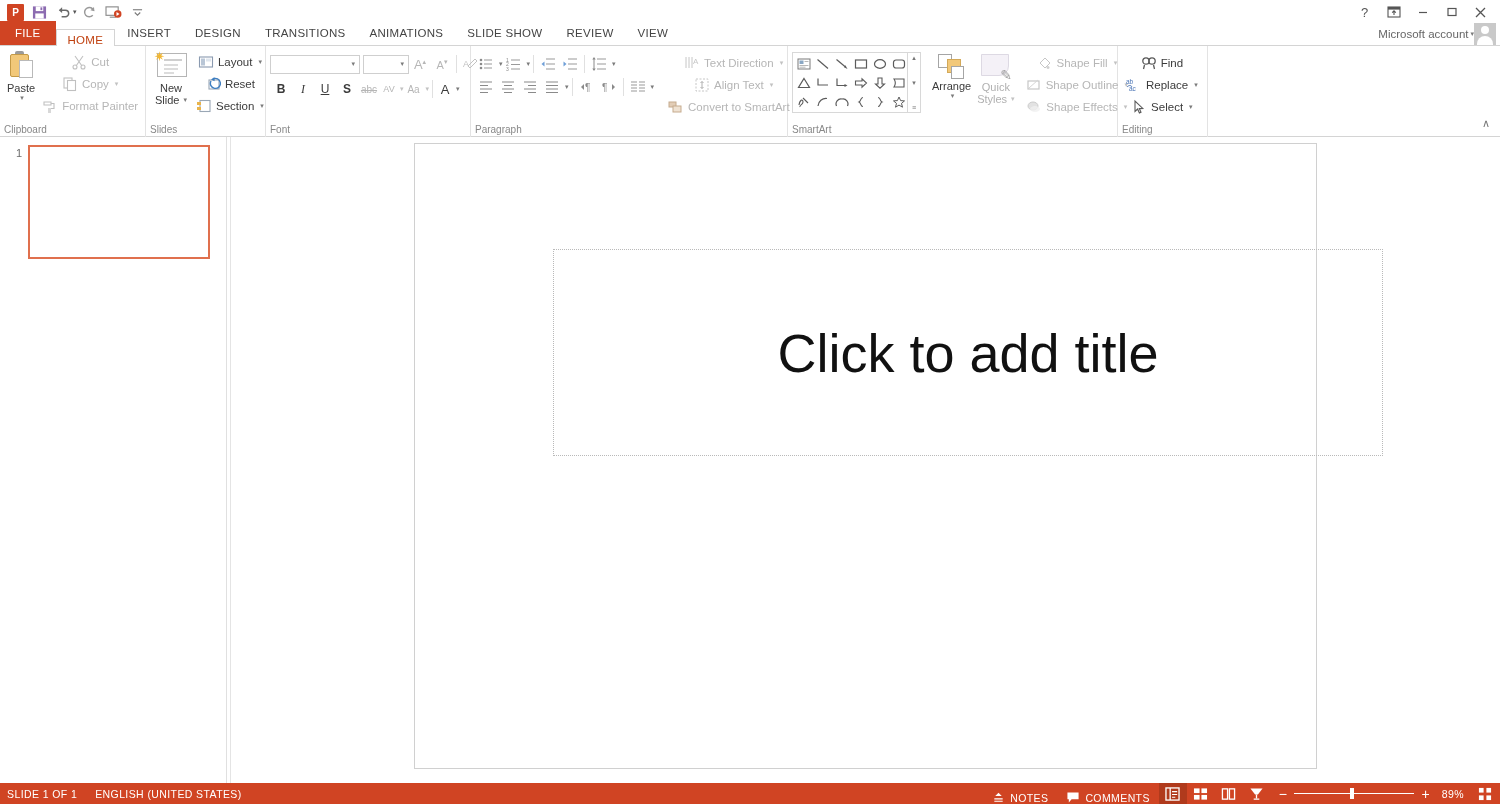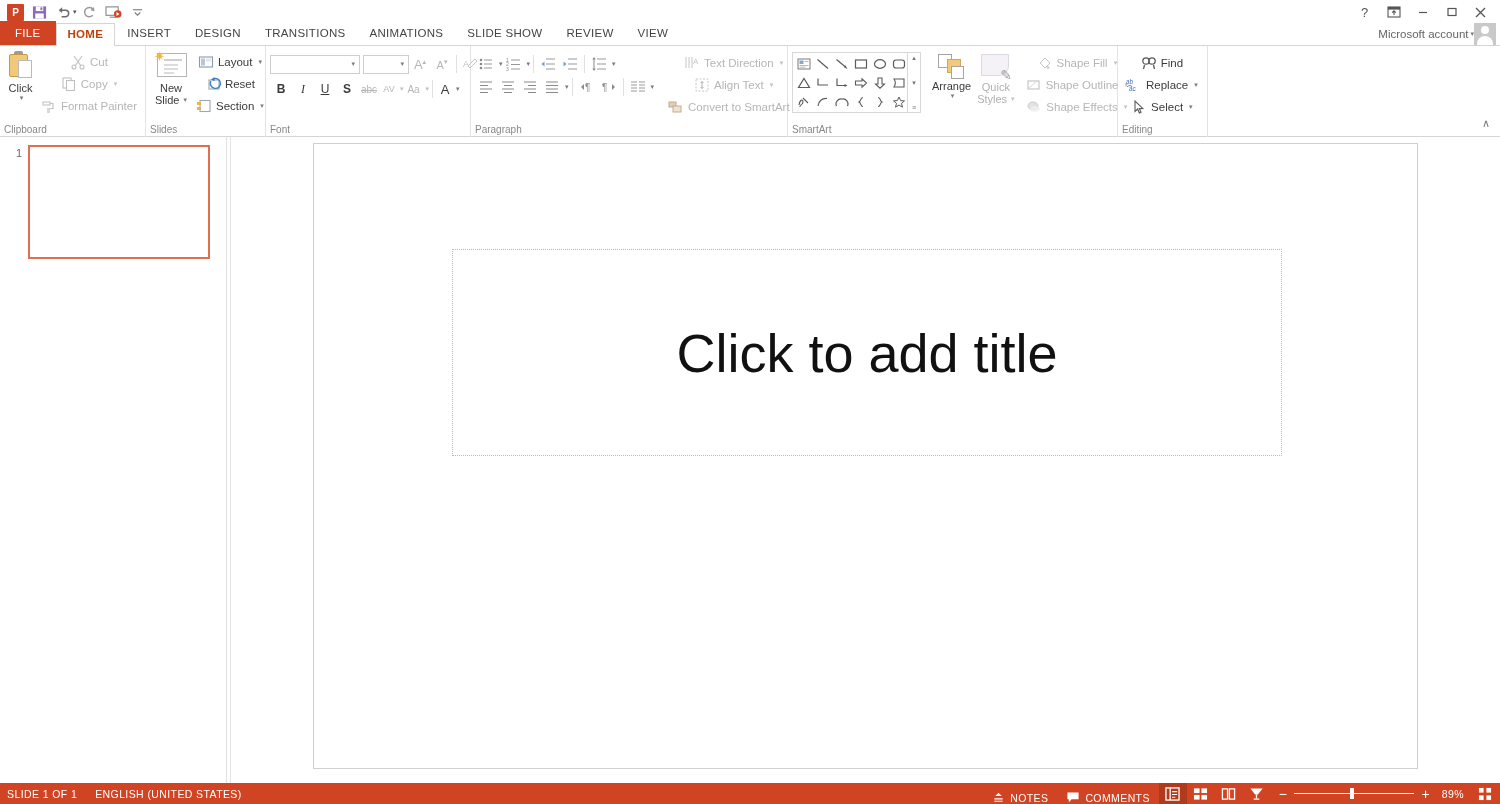--- a/index.html
+++ b/index.html
@@ -52,21 +52,21 @@
     font-size: 11.5px; color: #444; padding: 3px 11px 4px 11px;
     letter-spacing: .3px; cursor: default; line-height: 15px;
     border: 1px solid transparent; border-bottom: none;
   }
   .tab.file {
     background: #d04423; color: #fff; padding: 4px 14px 4px 14px;
     font-weight: normal;
   }
   .tab.active {
     color: #c0400f; background: #fff;
-    border-color: #d4d4d4; position: relative; top: 1px; font-weight: bold;
+    border-color: #d4d4d4; position: relative; top: 7px;
   }
   .acct {
     margin-left: auto; display: flex; align-items: center;
     gap: 0; padding-right: 4px; font-size: 11.5px; color: #666; margin-top: 39px;
   }
   .acct-avatar {
     width: 22px; height: 22px; background: #c9c9c9; position: relative;
     overflow: hidden;
   }
   .acct-avatar::before {
@@ -209,21 +209,21 @@
     width: 182px; height: 114px; background: #fff;
     border: 2.5px solid #e0704d; margin-left: 6px; cursor: default;
   }
   .splitter { width: 4px; background: #fff; border-right: 1px solid #e4e4e4; flex:none;}
 
   .slidepane {
     flex: 1; background: #fff; display: flex; align-items: flex-start;
     justify-content: center; padding-top: 6px; position: relative;
   }
   .slide {
-    width: 1105px; height: 626px; background: #fff;
+    width: 903px; height: 626px; background: #fff;
     border: 1px solid #d0d0d0; position: relative;
   }
   .ph {
     position: absolute; border: 1px dotted #b9b9b9;
     display: flex; padding: 4px 10px;
   }
   .ph-title {
     left: 138px; top: 105px; width: 830px; height: 207px;
     align-items: center; justify-content: center;
   }
@@ -359,21 +359,21 @@
   <div class="ribbon">
 
     <div class="rgroup" style="width:146px">
       <div class="rg-body">
         <div class="big-btn">
           <div class="paste-ico">
             <div class="cb-clip"></div>
               <div class="cb-board"></div>
               <div class="cb-page"></div>
           </div>
-          <span class="lbl">Click</span>
+          <span class="lbl">Paste</span>
           <span class="caret">▾</span>
         </div>
         <div class="vstack" style="padding-top:2px">
           <div class="sm-btn dis">
             <svg class="ico" viewBox="0 0 16 16">
                 <path d="M4 2 L11 12 M12 2 L5 12" stroke="#c0c0c0" stroke-width="1.1" fill="none"></path>
                 <circle cx="4" cy="13" r="2" fill="none" stroke="#c0c0c0" stroke-width="1.1"></circle>
                 <circle cx="12" cy="13" r="2" fill="none" stroke="#c0c0c0" stroke-width="1.1"></circle>
               </svg>
             <span>Cut</span>

